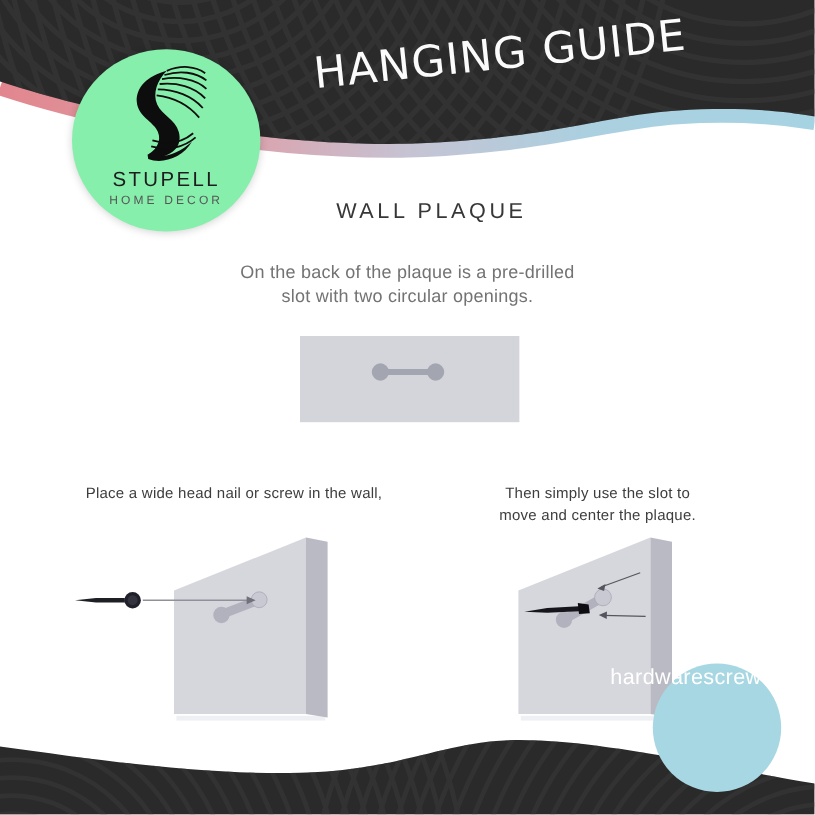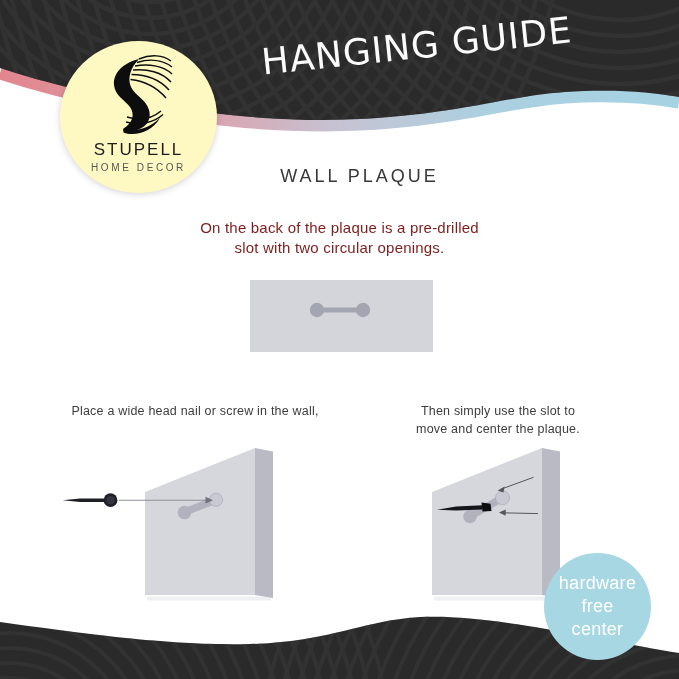--- a/index.html
+++ b/index.html
@@ -11,50 +11,50 @@
   .abs{position:absolute;}
 
   
   .header-wave{left:0;top:0;z-index:1;}
   .page-title{
     left:250px;top:42px;width:340px;height:44px;line-height:44px;text-align:center;
     font-family:"DejaVu Sans",sans-serif;font-size:36px;font-weight:500;letter-spacing:1px;
     color:#fbfbfb;transform:rotate(-6deg);transform-origin:left bottom;z-index:2;white-space:nowrap;
   }
   .logo{
-    left:60px;top:41px;width:157px;height:152px;border-radius:50%;background:#fef9c3;
+    left:60px;top:41px;width:157px;height:152px;border-radius:50%;background:#86efac;
     box-shadow:0 1px 7px rgba(0,0,0,.18);z-index:3;text-align:center;
   }
   .logo .swoosh{position:absolute;left:37px;top:14px;}
   .brand-name{position:absolute;left:0;top:99px;width:100%;font-size:17px;letter-spacing:2px;color:#1d1d1d;}
   .brand-tagline{position:absolute;left:0;top:121px;width:100%;font-size:10px;letter-spacing:2.6px;color:#565656;text-align:center;}
 
   
   .section-heading{
     left:0;top:166px;width:679px;text-align:center;font-size:18px;font-weight:500;
     letter-spacing:3px;color:#373737;z-index:2;padding-left:20px;
   }
   .intro-text{
     left:0;top:218px;width:679px;text-align:center;font-size:15px;line-height:20px;
-    letter-spacing:.2px;color:#7f1d1d;z-index:2;
+    letter-spacing:.2px;color:#737373;z-index:2;
   }
   .step-text{font-size:12.5px;line-height:18px;letter-spacing:.2px;color:#3d3d3d;text-align:center;z-index:2;}
   .step-1{left:40px;top:402px;width:310px;}
   .step-2{left:398px;top:402px;width:200px;}
 
   .slot-diagram{left:250px;top:280px;z-index:1;}
   .illus{z-index:1;}
   .illus-left{left:40px;top:440px;}
   .illus-right{left:420px;top:440px;}
 
   
   .badge{
     left:544px;top:553px;width:107px;height:107px;border-radius:50%;z-index:4;
     color:#ffffff;text-align:center;font-size:18px;line-height:23px;font-weight:500;
-    display:flex;flex-direction:column;justify-content:center;letter-spacing:.3px;
+    display:flex;flex-direction:row;justify-content:center;letter-spacing:.3px;
   }
   
   .footer-wave{left:0;top:600px;z-index:3;}
 </style>
 </head>
 <body>
 
 <div class="canvas">
 
   <svg class="abs header-wave" width="679" height="145" viewBox="0 0 679 145">
@@ -202,21 +202,21 @@
     <polygon points="437,509.8 456,506.6 482.5,505.2 482.5,509.4 456,510.6" fill="#15151b"></polygon>
     <polygon points="481.5,502.6 490.5,503.8 491.5,511 482.5,511.6" fill="#0d0d12"></polygon>
     <line x1="533.5" y1="477.3" x2="501" y2="489.2" stroke="#55555e" stroke-width="1"></line>
     <polygon points="497.8,490.4 504.6,486.6 503.4,492.6" fill="#55555e"></polygon>
     <line x1="538" y1="513.6" x2="502.5" y2="512.8" stroke="#55555e" stroke-width="1"></line>
     <polygon points="499,512.6 505.8,509.6 505.6,515.8" fill="#55555e"></polygon>
   </svg>
 
   <div class="abs badge" style="background-color: rgb(167, 215, 226);">
     <div>hardware</div>
-    <div>free</div>
+    <div>screw</div>
     <div>center</div>
   </div>
 
   <svg class="abs footer-wave" width="679" height="79" viewBox="0 600 679 79">
     <defs>
       <clipPath id="clipFooter">
         <path d="M0,679 V622 C80,633 170,646 250,644 C330,642 365,620 420,617 C490,613.5 600,640 679,653 V679 Z"></path>
       </clipPath>
     </defs>
     <path d="M0,679 V622 C80,633 170,646 250,644 C330,642 365,620 420,617 C490,613.5 600,640 679,653 V679 Z" fill="#2a2a2a"></path>

